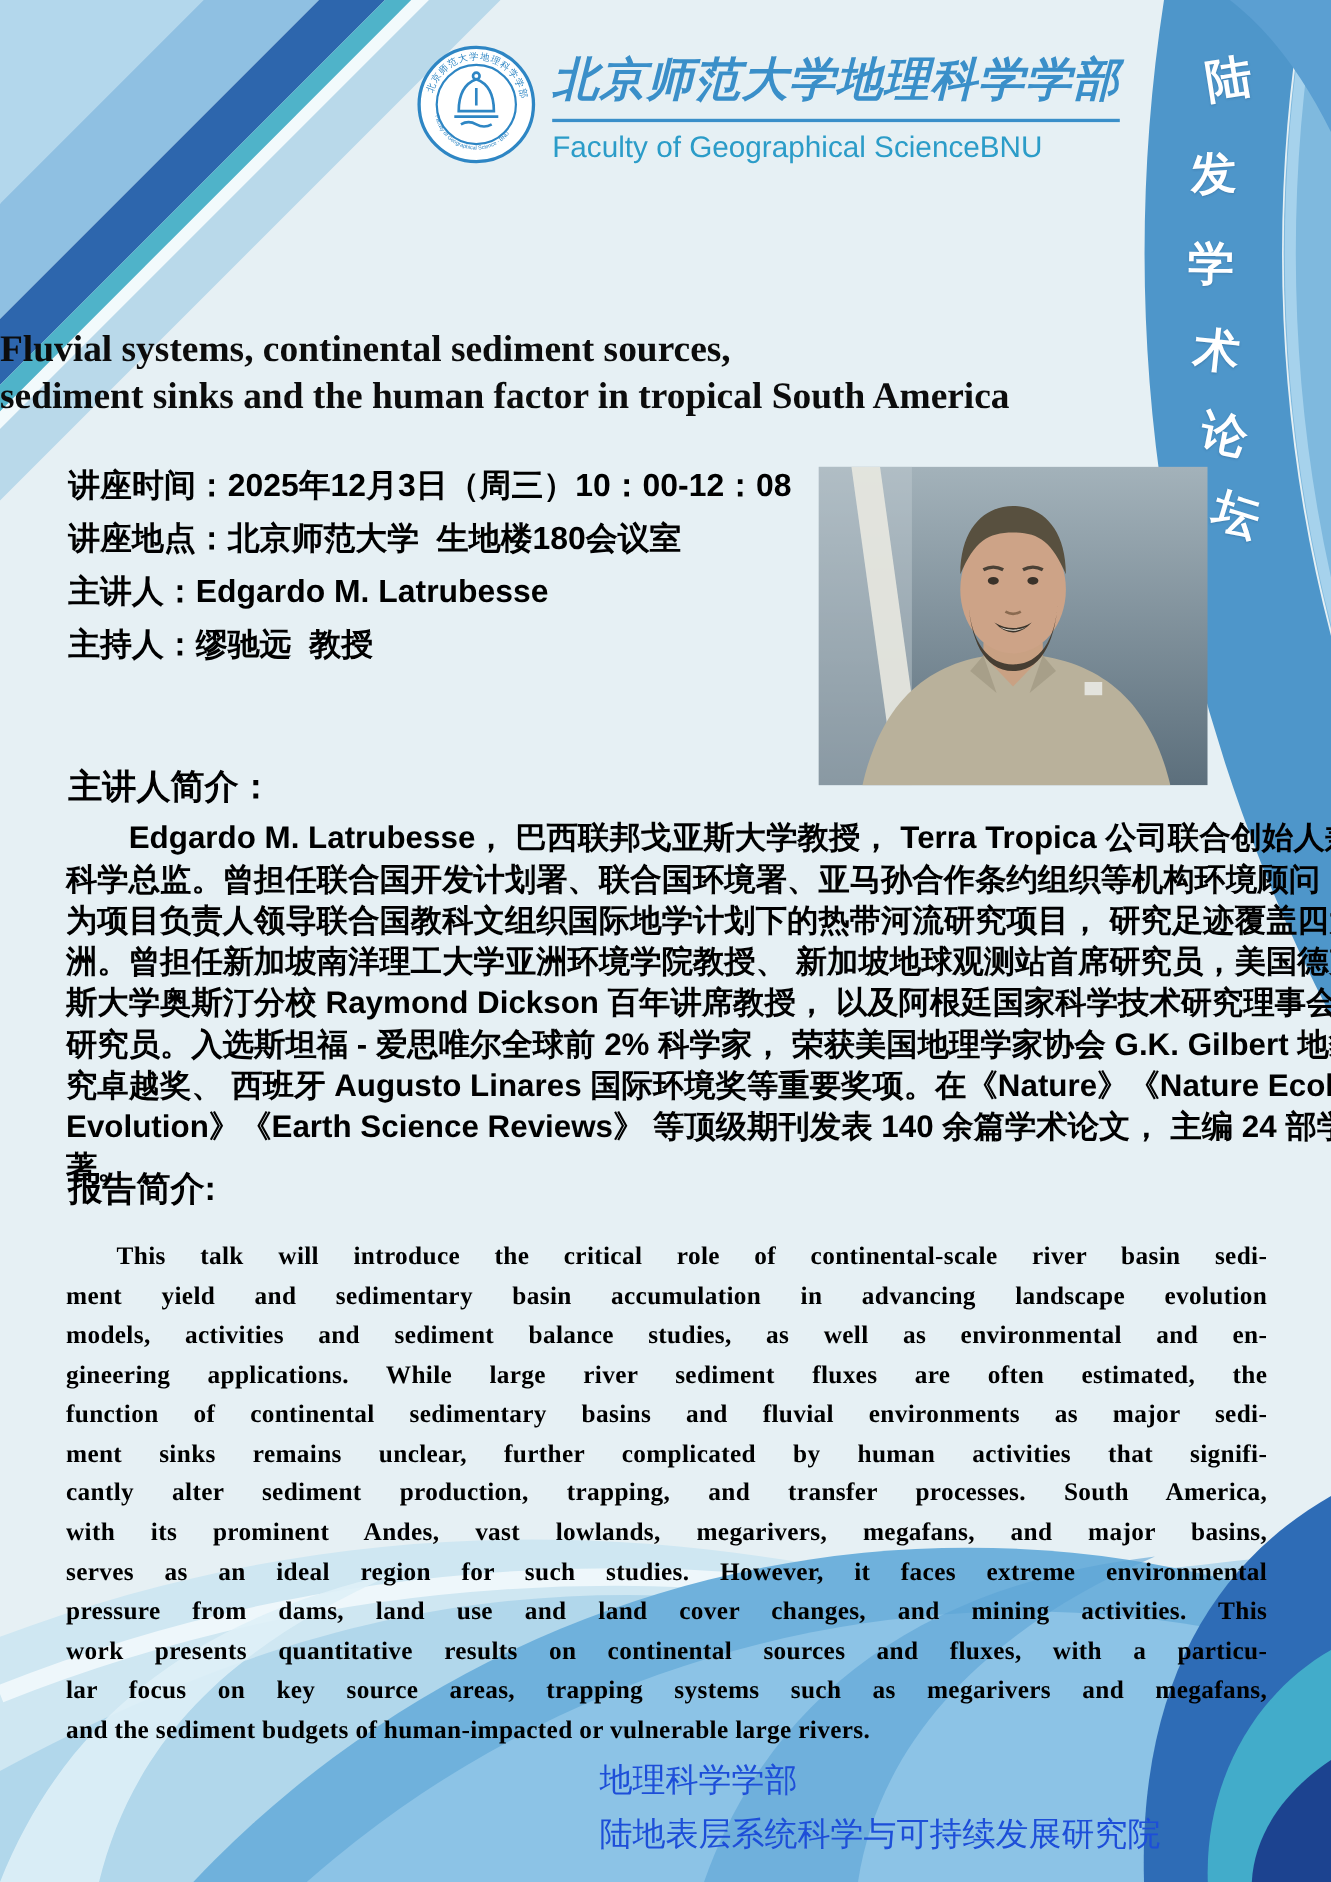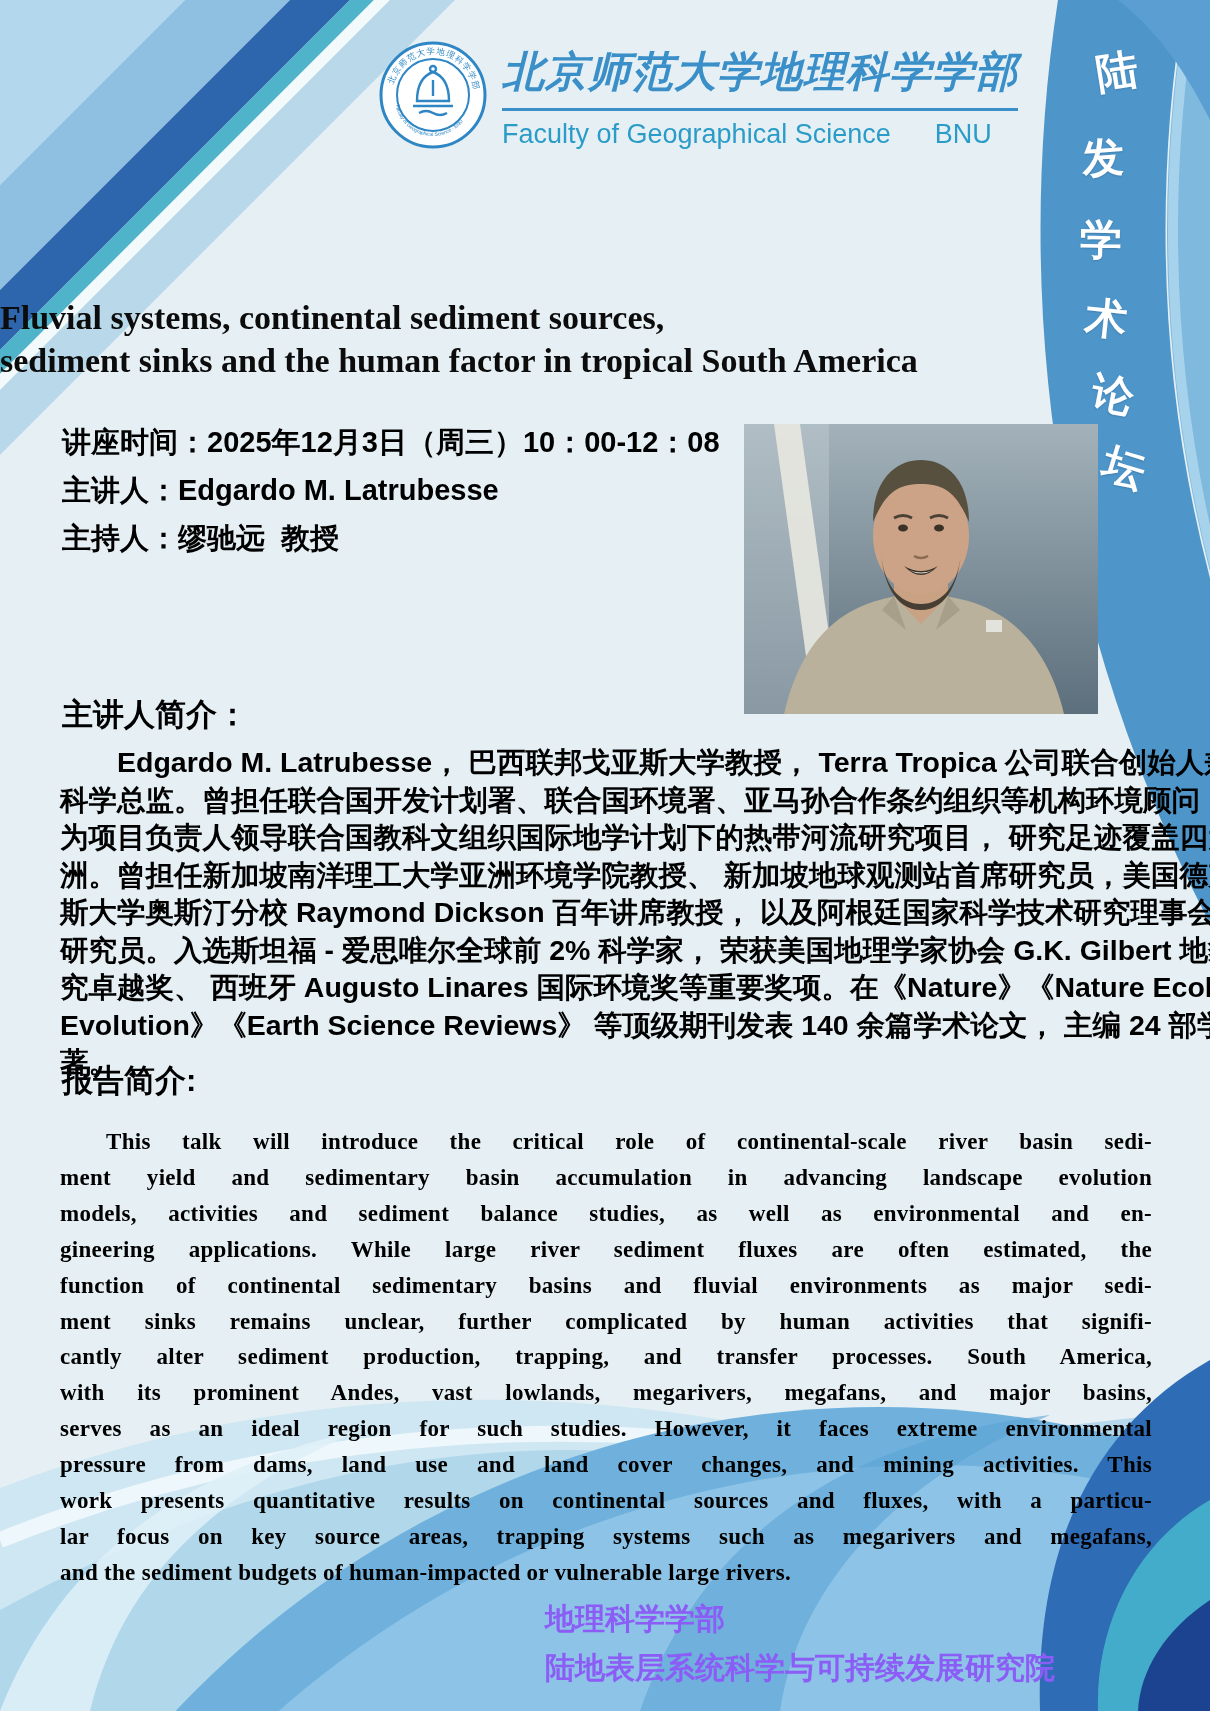--- a/index.html
+++ b/index.html
@@ -22,21 +22,21 @@
 
   
   .hdr{position:absolute;left:378px;top:40px;display:flex;align-items:flex-start;gap:14px;}
   .logo{width:110px;height:110px;flex:0 0 auto;}
   .hdr-text{padding-top:4px;}
   .org-cn{
     font-family:"Liberation Serif",serif;font-style:italic;font-weight:700;
     font-size:42px;color:#3a8fc9;letter-spacing:1px;
     padding-bottom:8px;border-bottom:3px solid #3a8fc9;white-space:nowrap;
   }
-  .org-en-row{display:flex;gap:44px;margin-top:8px;font-size:27px;color:#2b9cc8;white-space:nowrap;}
+  .org-en-row{display:flex;margin-top:8px;font-size:27px;color:#2b9cc8;white-space:nowrap;}
 
   
   .title-cn{
     position:absolute;left:0;top:182px;width:1060px;margin:0;text-align:center;
     font-size:56px;font-weight:800;color:#3c85c7;letter-spacing:2px;white-space:nowrap;
   }
   .title-en{position:absolute;left:0;top:296px;width:1060px;text-align:left;
     font-family:"Liberation Serif",serif;font-weight:700;font-size:34px;color:#0c0c0c;}
   .title-en .tel{line-height:43px;white-space:nowrap;}
 
@@ -61,21 +61,21 @@
   .para .jline:last-of-type{text-align-last:left;}
   .para .jline:first-of-type{text-indent:2em;}
   .bio-p .jline{line-height:37.5px;font-size:28.5px;font-weight:700;}
   .abs-p .jline{
     line-height:35.9px;font-size:23px;font-weight:700;
     font-family:"Liberation Serif",serif;letter-spacing:.3px;
   }
 
   
   .ftr{position:absolute;left:545px;top:1594px;}
-  .fline{font-size:30px;font-weight:700;line-height:49px;color:#8b5cf6;white-space:nowrap;}
+  .fline{font-size:30px;font-weight:400;line-height:49px;color:#1d4ed8;white-space:nowrap;}
 </style>
 </head>
 <body>
 
 <div class="poster">
 
   <svg class="decor" viewBox="0 0 1210 1711" aria-hidden="true">
     <rect x="0" y="0" width="1210" height="1711" fill="#e6f0f4"></rect>
 
     <g>
@@ -151,20 +151,21 @@
   <div class="title-en">
 
   <div class="tel">Fluvial systems, continental sediment sources,</div>
       <div class="tel">sediment sinks and the human factor in tropical South America</div>
     </div>
 
   <div class="details">
 
       <div class="drow"><span class="dlabel">讲座时间：</span><span class="dvalue">2025年12月3日（周三）10：00-12：08</span></div>
 
+      <div class="drow"><span class="dlabel">讲座地点：</span><span class="dvalue">北京师范大学  生地楼180会议室</span></div>
 
       <div class="drow"><span class="dlabel">主讲人：</span><span class="dvalue">Edgardo M. Latrubesse</span></div>
 
       <div class="drow"><span class="dlabel">主持人：</span><span class="dvalue">缪驰远  教授</span></div>
     </div>
 
   <div class="photo">
     <svg viewBox="0 0 354 290" width="354" height="290">
       <defs>
         <linearGradient id="waterG" x1="0" y1="0" x2="0" y2="1">

